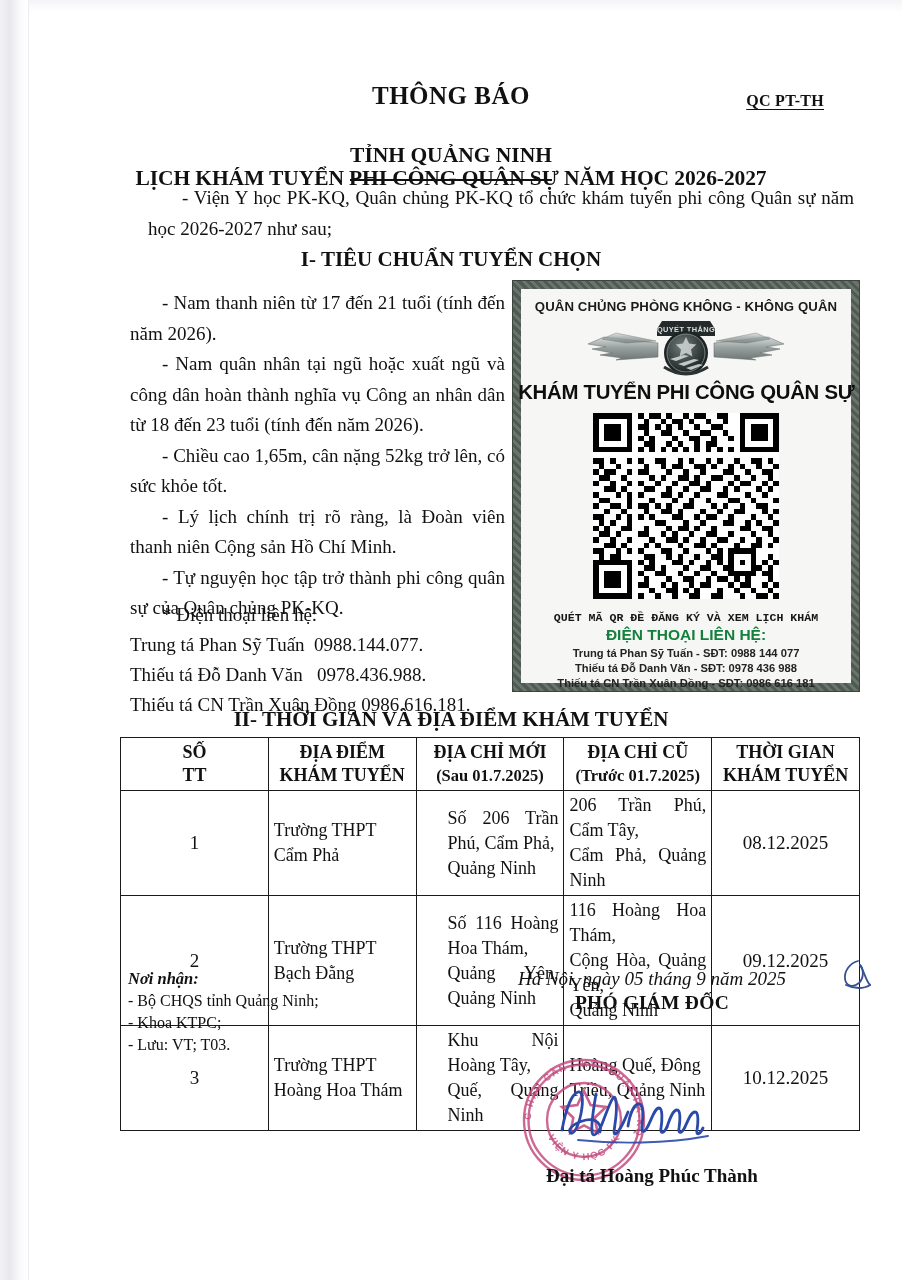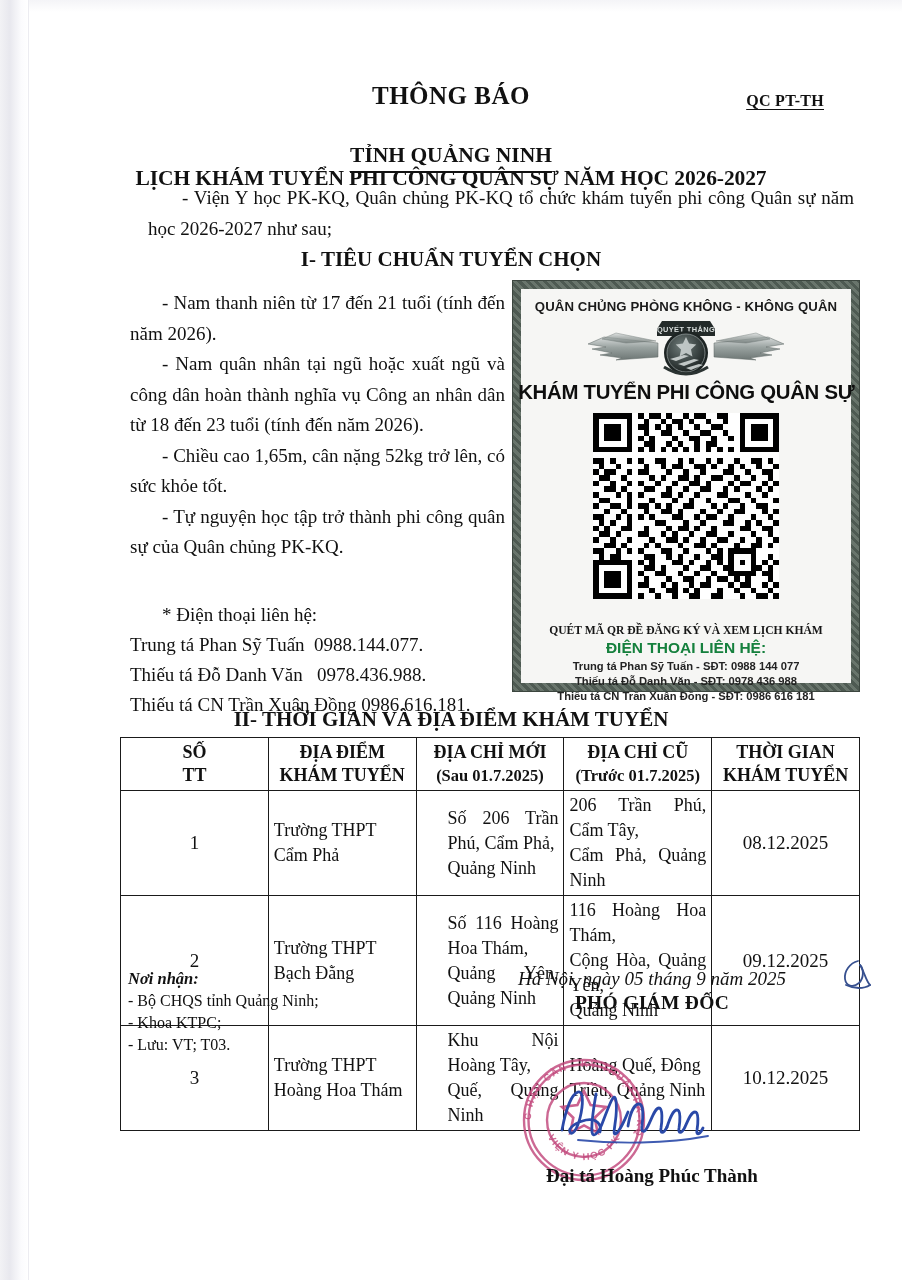--- a/index.html
+++ b/index.html
@@ -70,21 +70,21 @@
     position: absolute;
     left: 0; top: 143px;
     width: 902px;
     text-align: center;
   }
   .doc-province {
     display: inline-block;
     font-weight: bold;
     font-size: 21.5px;
     border-bottom: 2px solid #111;
-    padding-bottom: 3px;
+    padding-bottom: 11px;
   }
 
   
   .intro {
     position: absolute;
     left: 148px; top: 182px;
     width: 706px;
     font-size: 19px;
     line-height: 31px;
     text-align: justify;
@@ -173,24 +173,24 @@
     white-space: nowrap;
     transform: scaleX(.97);
   }
   .qr {
     margin-top: 9px;
     width: 186px; height: 186px;
     background: #ffffff;
     position: relative;
   }
   .poster-cta {
-    font-family: Liberation Serif, serif;
+    font-family: Liberation Mono, monospace;
     font-weight: bold;
     font-size: 11.6px;
-    margin-top: 25px;
+    margin-top: 12px;
     color: #161616;
     white-space: nowrap;
   }
   .poster-phone-label {
     font-family: "Liberation Sans", sans-serif;
     font-weight: bold;
     font-size: 15.5px;
     margin-top: 2px;
     color: #15803d;
     white-space: nowrap;
@@ -312,20 +312,21 @@
   </div>
 
   <div class="intro"><span class="ind"></span><span>- Viện Y học PK-KQ, Quân chủng PK-KQ tổ chức khám tuyển phi công Quân sự năm học 2026-2027 như sau;</span></div>
 
   <div class="section-heading" id="sec1">I- TIÊU CHUẨN TUYỂN CHỌN</div>
 
   <div class="criteria">
     <p>- Nam thanh niên từ 17 đến 21 tuổi (tính đến năm 2026).</p>
     <p>- Nam quân nhân tại ngũ hoặc xuất ngũ và công dân hoàn thành nghĩa vụ Công an nhân dân từ 18 đến 23 tuổi (tính đến năm 2026).</p>
     <p>- Chiều cao 1,65m, cân nặng 52kg trở lên, có sức khỏe tốt.</p>
+    <p>- Lý lịch chính trị rõ ràng, là Đoàn viên thanh niên Cộng sản Hồ Chí Minh.</p>
     <p>- Tự nguyện học tập trở thành phi công quân sự của Quân chủng PK-KQ.</p>
   </div>
 
   <div class="contacts">
     <div class="lead">* Điện thoại liên hệ:</div>
     <div class="row">
       <span class="nm">Trung tá Phan Sỹ Tuấn</span>
       &nbsp;<span class="ph">0988.144.077.</span>
     </div>
     <div class="row">

